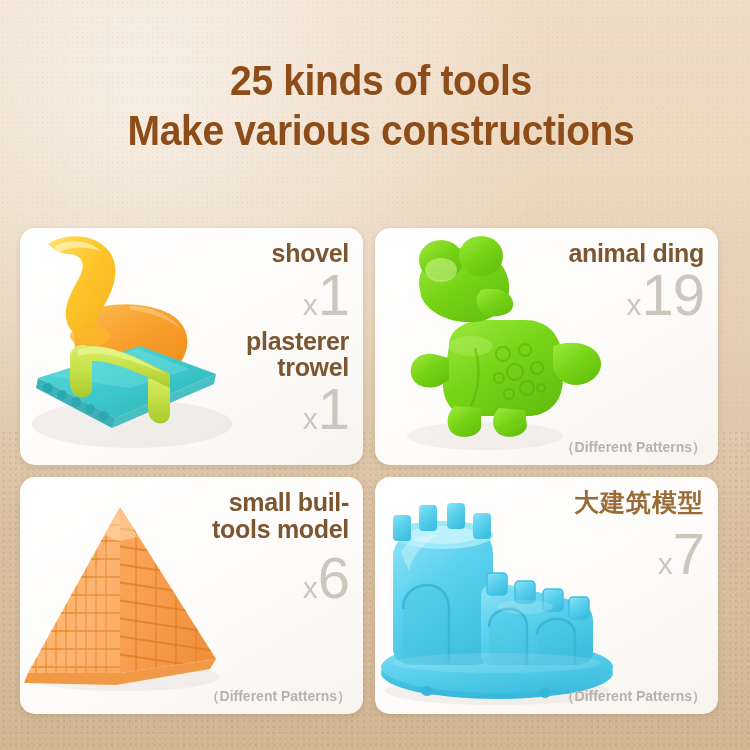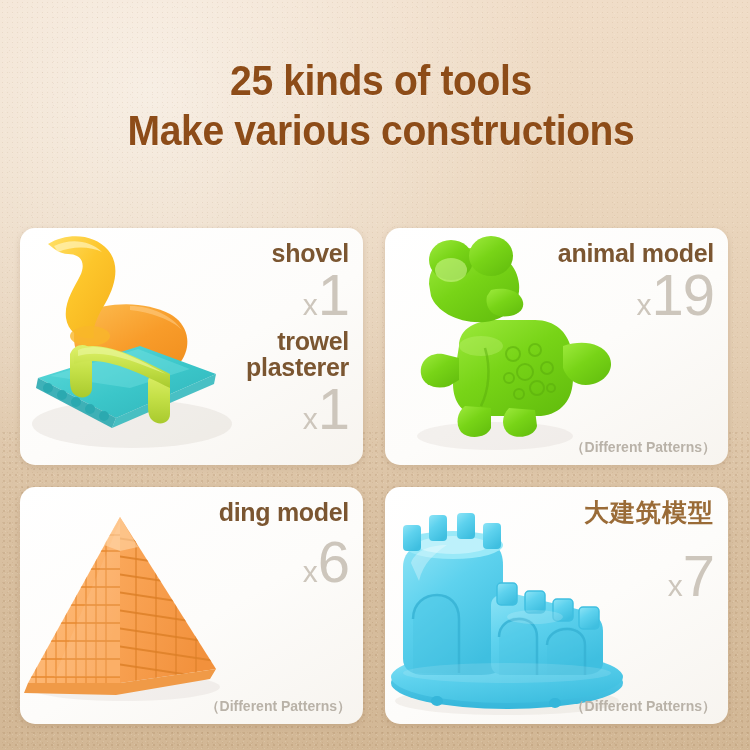--- a/index.html
+++ b/index.html
@@ -69,21 +69,21 @@
   
   #grid {
     position: absolute;
     left: 20px;
     top: 228px;
     width: 616px;
     height: 496px;
     display: grid;
     grid-template-columns: 343px 343px;
     grid-template-rows: 237px 237px;
-    gap: 22px;
+    gap: 12px;
     z-index: 3;
   }
   .card {
     position: relative;
     background: linear-gradient(150deg, #ffffff 0%, #fdfcfa 55%, #f7f4ef 100%);
     border-radius: 15px;
     box-shadow: 0 2px 6px rgba(120,85,50,0.18);
     overflow: hidden;
   }
 
@@ -207,22 +207,22 @@
         <path d="M54 122 C80 110 114 128 150 146 L150 160 C114 142 80 126 54 136 Z" fill="url(#g-lime)"></path>
         <path d="M58 122 C84 112 116 130 146 146 C116 134 84 120 58 128 Z" fill="#eaf79c" opacity="0.65"></path>
       </svg>
 
       <div class="card-text">
         <div class="item-name">shovel</div>
         <div class="qty">
           <span class="x">x</span><span class="n">1</span>
         </div>
         <div class="name-block-2">
+          <div class="item-name">plasterer</div>
           <div class="item-name">trowel</div>
-          <div class="item-name">plasterer</div>
         </div>
         <div class="qty">
           <span class="x">x</span><span class="n">1</span>
         </div>
       </div>
     </div>
 
     <div class="card">
       <svg class="art" viewBox="0 0 343 237">
         <defs>
@@ -265,21 +265,21 @@
           <circle cx="124" cy="150" r="5"></circle>
             <circle cx="152" cy="160" r="7"></circle>
           <circle cx="134" cy="166" r="5"></circle>
             <circle cx="166" cy="160" r="4"></circle>
         </g>
 
         <path d="M100 120 C106 140 104 162 96 178" fill="none" stroke="#5aad0c" stroke-width="2.5" opacity="0.5"></path>
       </svg>
 
       <div class="card-text">
-        <div class="item-name">animal model</div>
+        <div class="item-name">animal ding</div>
         <div class="qty">
           <span class="x">x</span><span class="n">19</span>
         </div>
       </div>
       <div class="note">（Different Patterns）</div>
     </div>
 
     <div class="card">
       <svg class="art" viewBox="0 0 343 237">
         <defs>
@@ -345,21 +345,22 @@
             <path d="M156 86 V210"></path>
             <path d="M176 112 V210"></path>
         </g>
 
         <path d="M100 30 L118 60 L100 64 L84 58 Z" fill="#ffd6a7" opacity="0.6"></path>
 
         <path d="M100 34 L100 190 L34 190 Z" fill="#ffffff" opacity="0.07"></path>
       </svg>
 
       <div class="card-text">
-        <div class="item-name">ding model</div>
+        <div class="item-name">small buil-</div>
+        <div class="item-name">tools model</div>
         <div class="qty" style="margin-top:8px">
           <span class="x">x</span><span class="n">6</span>
         </div>
       </div>
       <div class="note">（Different Patterns）</div>
     </div>
 
     <div class="card">
       <svg class="art" viewBox="0 0 343 237">
         <defs>
@@ -416,21 +417,21 @@
         <path d="M26 76 C30 64 44 58 62 58 C50 66 38 76 34 94 Z" fill="#ffffff" opacity="0.3"></path>
         <ellipse cx="150" cy="130" rx="28" ry="7" fill="#ffffff" opacity="0.16"></ellipse>
         <ellipse cx="122" cy="186" rx="104" ry="10" fill="#ffffff" opacity="0.12"></ellipse>
 
         <ellipse cx="52" cy="214" rx="6" ry="5" fill="#35b6da"></ellipse>
         <ellipse cx="170" cy="216" rx="6" ry="5" fill="#35b6da"></ellipse>
       </svg>
 
       <div class="card-text">
         <div class="item-name cjk">大建筑模型</div>
-        <div class="qty" style="margin-top:22px">
+        <div class="qty" style="margin-top:10px">
           <span class="x">x</span><span class="n">7</span>
         </div>
       </div>
       <div class="note">（Different Patterns）</div>
     </div>
 
   </div>
 </div>
 
 </body></html>

